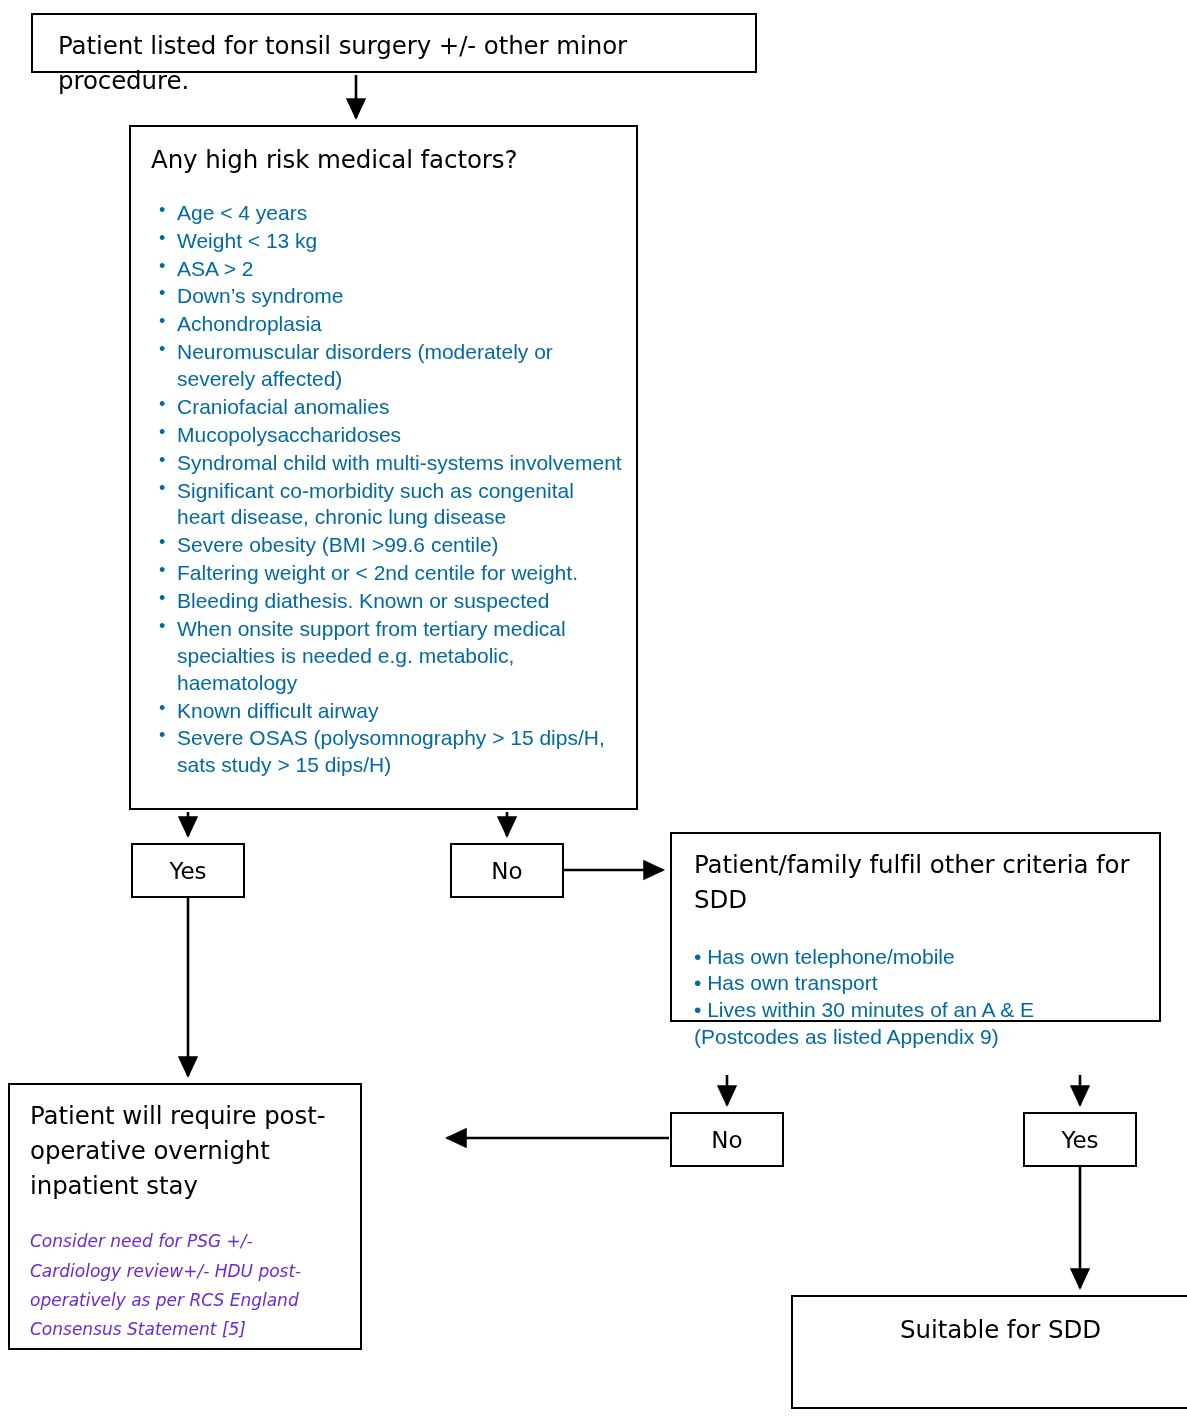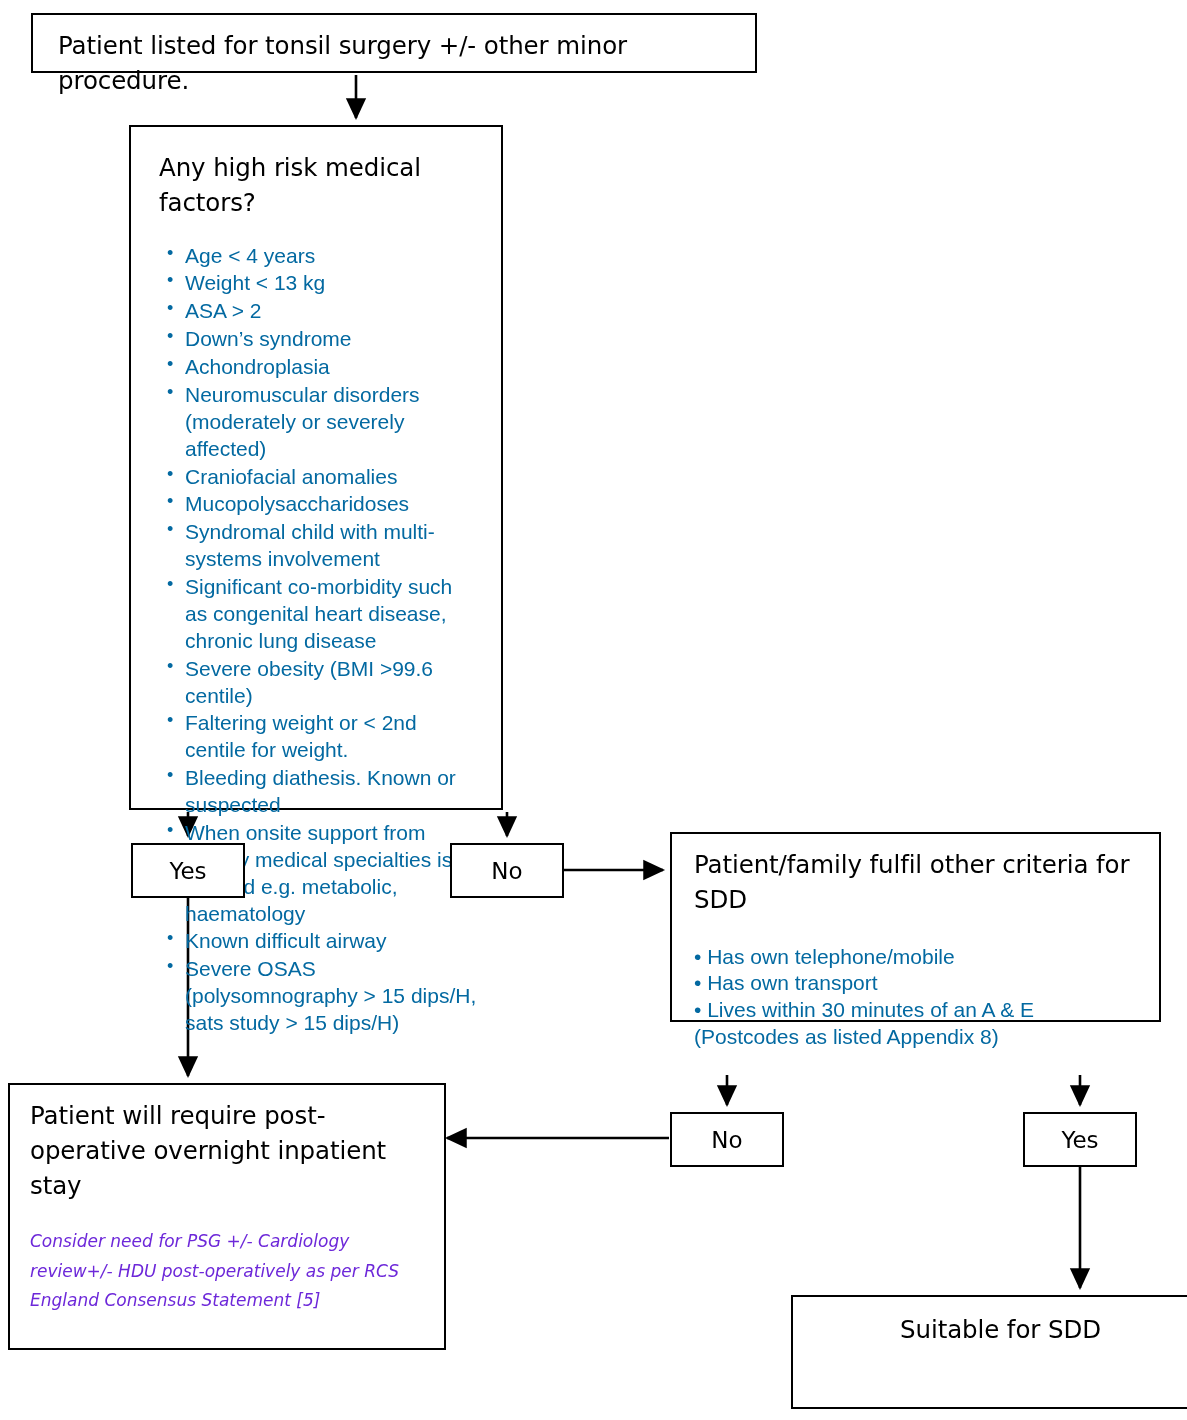--- a/index.html
+++ b/index.html
@@ -63,22 +63,22 @@
   
   #node-start {
     left: 31px; top: 13px; width: 726px; height: 60px;
   }
   #node-start .title-text {
     padding: 14px 16px 0 25px;
   }
 
   
   #node-risk {
-    left: 129px; top: 125px; width: 374px; height: 685px;
-    padding: 8px;
+    left: 129px; top: 125px; width: 509px; height: 685px;
+    padding: 0;
   }
   #node-risk .heading {
     padding: 16px 0 0 20px;
   }
   #node-risk ul {
     margin: 22px 0 0 0;
     padding: 0 14px 0 46px;
     list-style: none;
   }
   #node-risk ul li {
@@ -119,21 +119,21 @@
   }
   #node-criteria .crit-list {
     padding: 26px 0 0 22px;
   }
   #node-criteria .crit-list div {
     white-space: pre;
   }
 
   
   #node-overnight {
-    left: 8px; top: 1083px; width: 438px; height: 267px;
+    left: 8px; top: 1083px; width: 354px; height: 267px;
   }
   #node-overnight .heading {
     padding: 14px 18px 0 20px;
   }
   #node-overnight .note {
     padding: 24px 14px 0 20px;
   }
 
   
   #node-no-criteria {
@@ -217,21 +217,21 @@
   <div class="node" id="node-no-risk">
     <div class="mini-label label-text">No</div>
   </div>
 
   <div class="node" id="node-criteria">
     <div class="title-text heading">Patient/family fulfil other criteria for SDD</div>
     <div class="body-text crit-list">
       <div>• Has own telephone/mobile</div>
       <div>• Has own transport</div>
       <div>• Lives within 30 minutes of an A &amp; E</div>
-      <div>(Postcodes as listed Appendix 8)</div>
+      <div>(Postcodes as listed Appendix 9)</div>
     </div>
   </div>
 
   <div class="node" id="node-no-criteria">
     <div class="mini-label label-text">No</div>
   </div>
 
   <div class="node" id="node-yes-criteria">
     <div class="mini-label label-text">Yes</div>
   </div>

